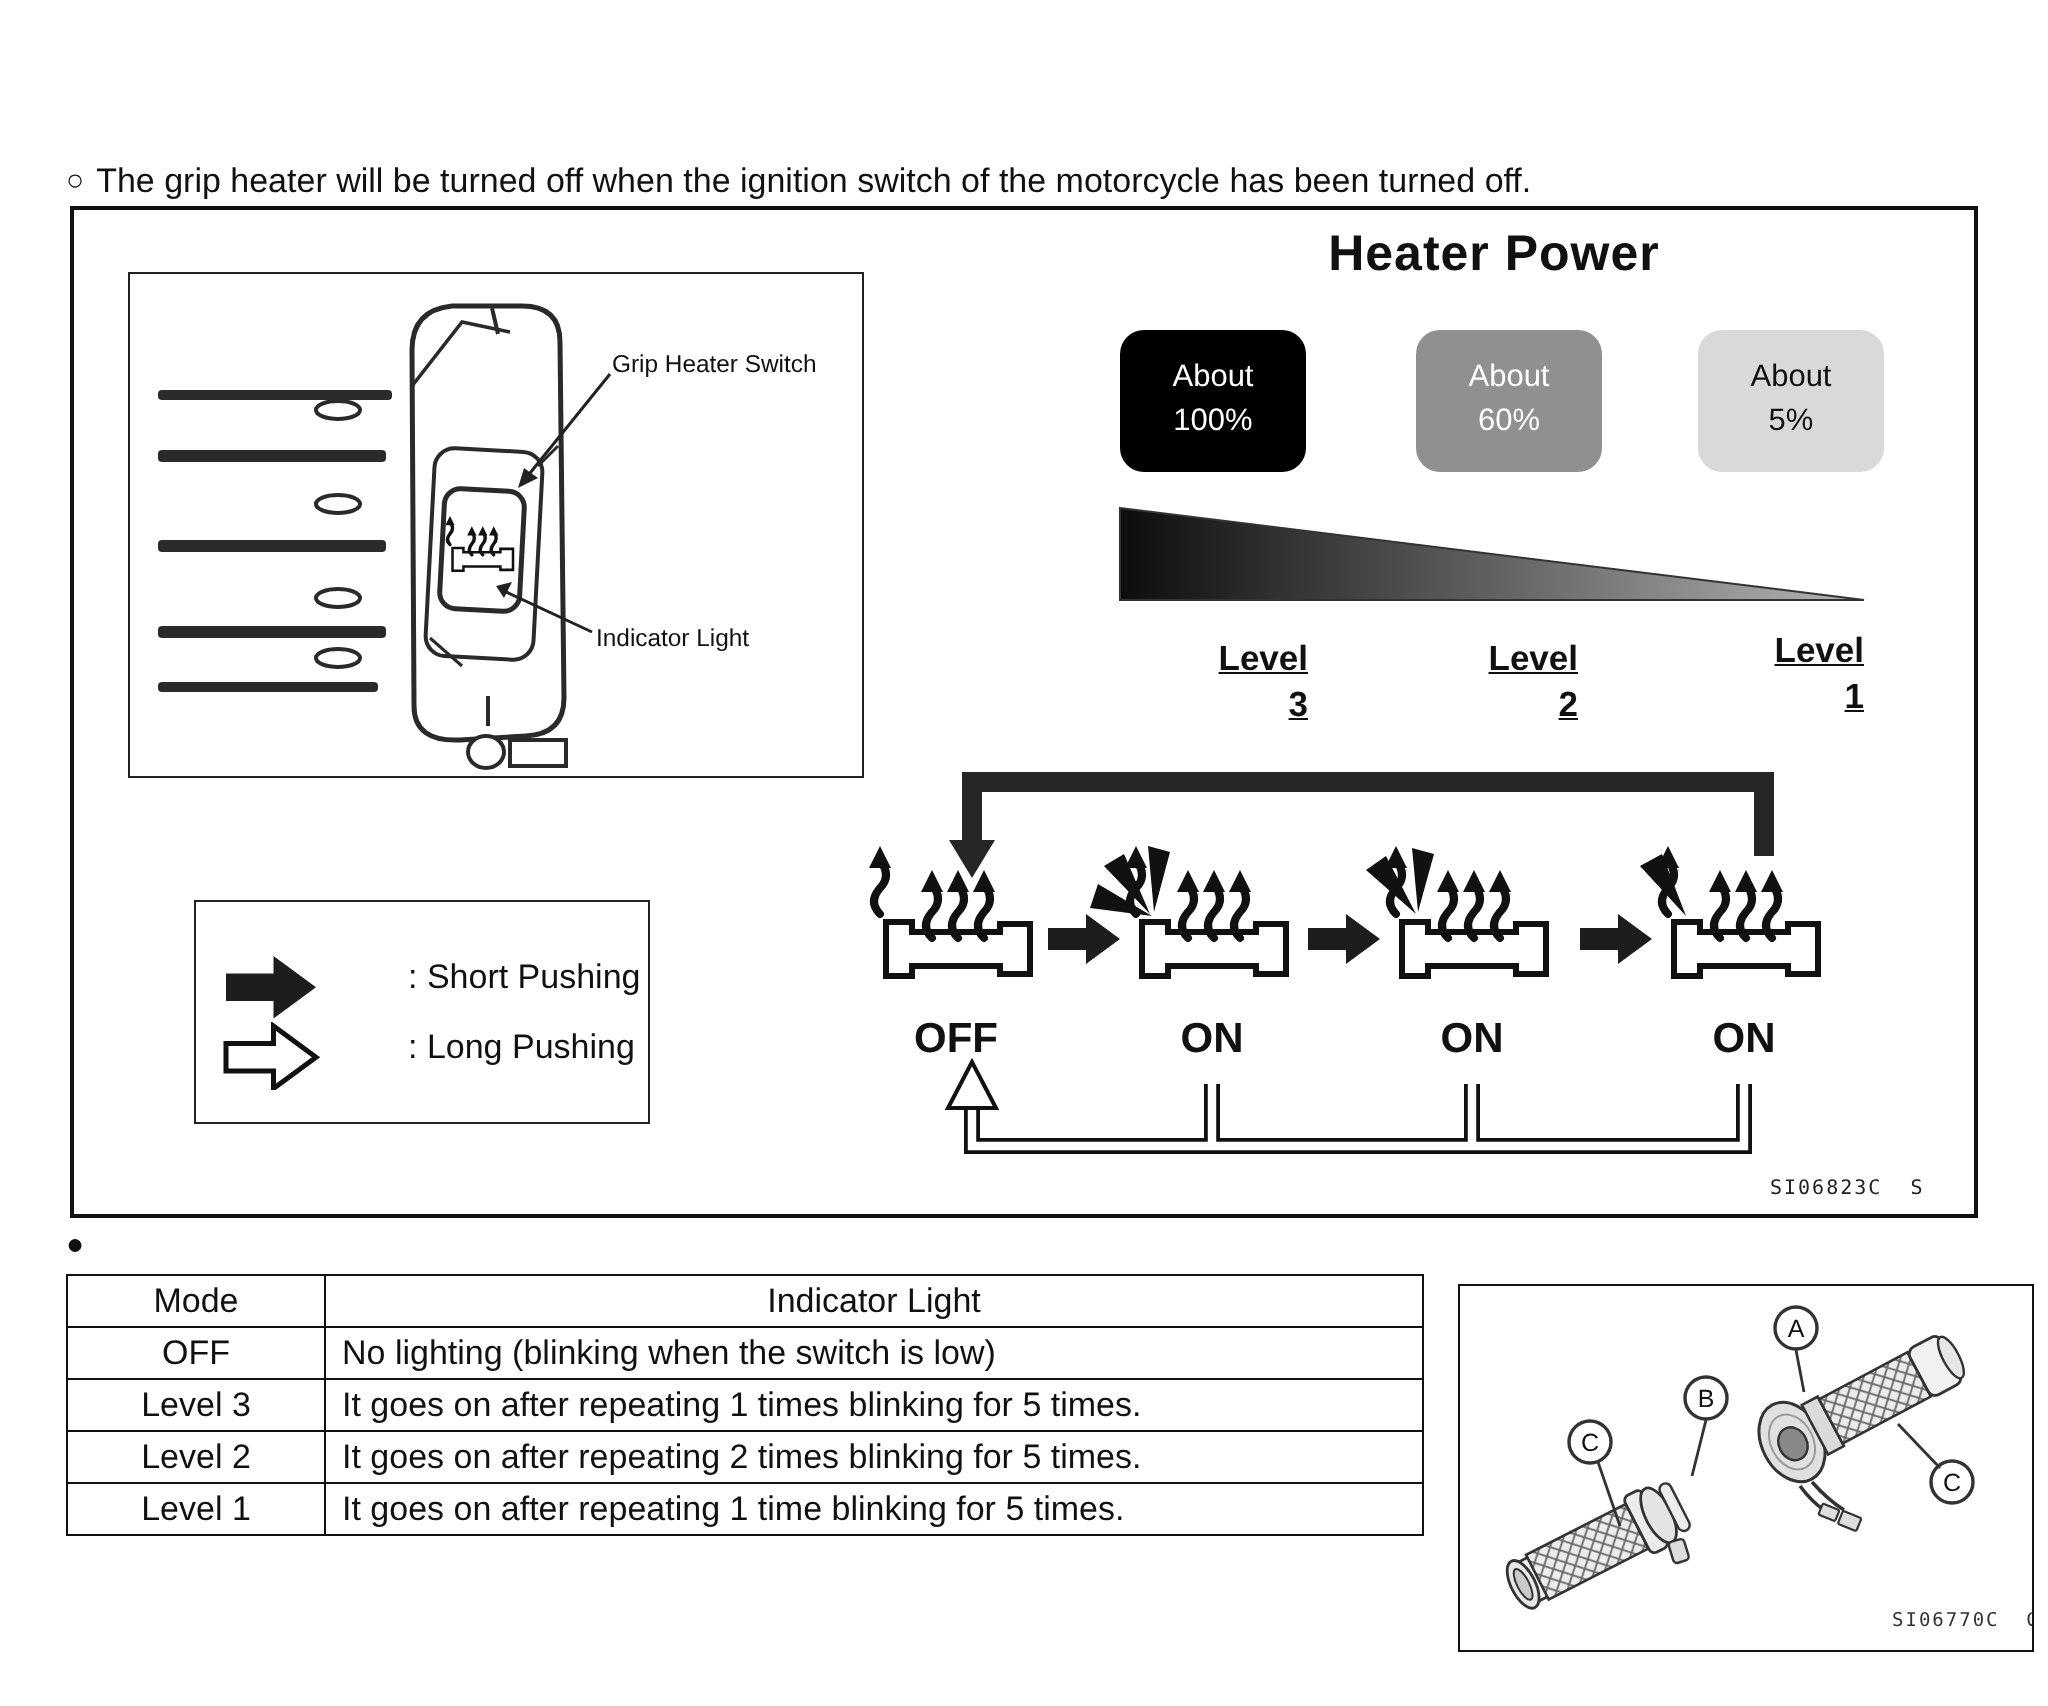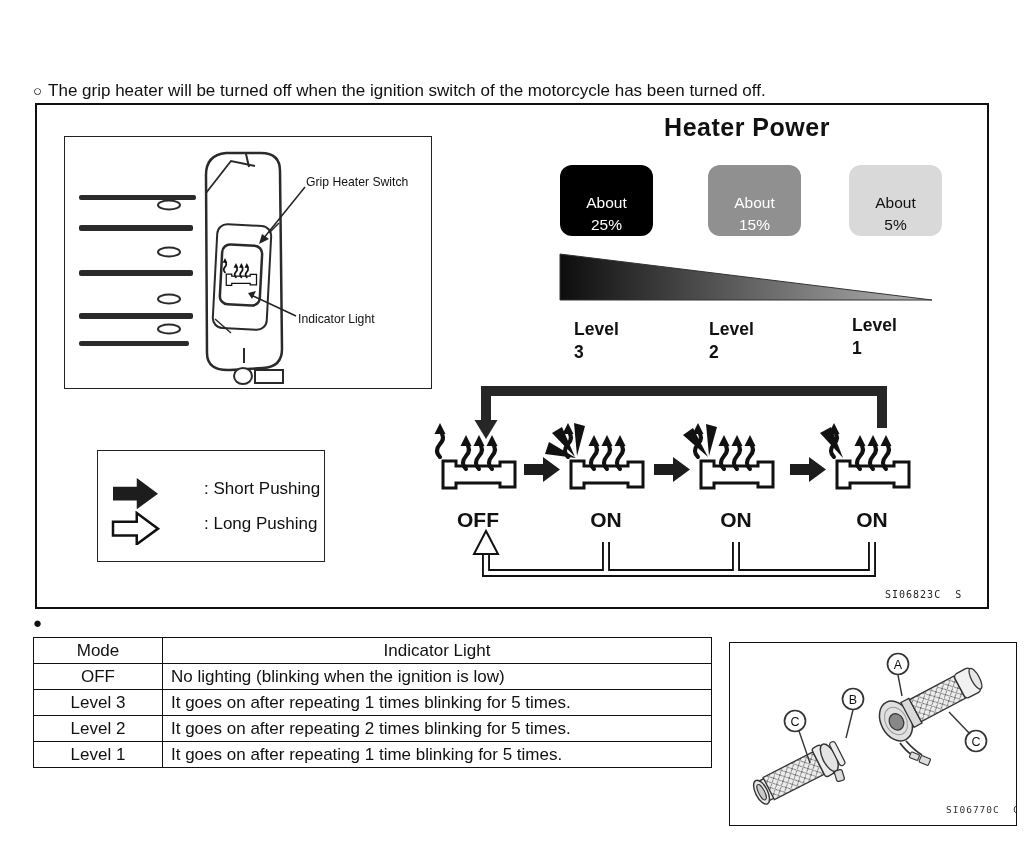--- a/index.html
+++ b/index.html
@@ -4,26 +4,26 @@
 <style>
   html,body{margin:0;padding:0;background:#fff;}
   .canvas{position:relative;width:1024px;height:853px;background:#ffffff;
           font-family:"Liberation Sans",sans-serif;color:#111;overflow:hidden;}
   .abs{position:absolute;}
   .intro-line{left:33px;top:81px;width:960px;font-size:17px;display:flex;align-items:flex-start;}
   .bullet{display:inline-block;margin-right:6px;font-size:15px;line-height:20px;}
   .main-figure{left:35px;top:103px;width:950px;height:502px;border:2px solid #111;background:#fff;}
   .switch-box{left:27px;top:31px;width:366px;height:251px;border:1.5px solid #222;}
   .hp-title{left:560px;top:8px;width:300px;text-align:center;font-size:25px;font-weight:bold;letter-spacing:.5px;}
-  .pwr-box{width:93px;height:71px;border-radius:12px;text-align:center;font-size:15.5px;line-height:22px;padding-top:27px;box-sizing:border-box;}
+  .pwr-box{width:93px;height:71px;border-radius:12px;text-align:center;font-size:15.5px;line-height:22px;padding-top:13px;box-sizing:border-box;}
   .pwr-1{left:523px;top:60px;background:#000000;color:#fff;}
   .pwr-2{left:671px;top:60px;background:#909090;color:#fff;}
   .pwr-3{left:812px;top:60px;background:#d9d9d9;color:#111;}
   .tri{left:521px;top:145px;}
-  .lvl{width:80px;text-align:left;font-size:17.5px;font-weight:bold;line-height:23px;top:213px;}
+  .lvl{width:80px;text-align:right;font-size:17.5px;font-weight:bold;line-height:23px;top:213px;text-decoration:underline;}
   .lvl-3{left:537px;} .lvl-2{left:672px;} .lvl-1{left:815px;top:209px;}
   .cycle{left:395px;top:265px;}
   .state{width:60px;text-align:center;font-size:21px;font-weight:bold;top:403px;}
   .st-0{left:411px;} .st-1{left:539px;} .st-2{left:669px;} .st-3{left:805px;}
   .fig-code{font-family:"DejaVu Sans Mono",monospace;font-size:10px;color:#222;letter-spacing:1px;white-space:pre;}
   .code-1{left:848px;top:484px;}
   .legend-box{left:60px;top:345px;width:226px;height:110px;border:1.5px solid #222;}
   .legend-arrow{left:13px;}
   .legend-text{left:67px;font-size:17px;margin-left:39px;}
   .check-line{left:33px;top:613px;width:980px;font-size:17px;display:flex;align-items:flex-start;}
@@ -117,25 +117,25 @@
         </g>
         <polygon points="194,107 197,97 204,102" fill="#222"></polygon>
         <polygon points="183,156 191,154 187,162" fill="#222"></polygon>
         <text class="callout" x="241" y="49">Grip Heater Switch</text>
         <text class="callout" x="233" y="186">Indicator Light</text>
       </svg>
     </div>
 
     <div class="abs pwr-box pwr-1">
       <div>About</div>
-      <div>25%</div>
+      <div>100%</div>
     </div>
     <div class="abs pwr-box pwr-2">
       <div>About</div>
-      <div>15%</div>
+      <div>60%</div>
     </div>
     <div class="abs pwr-box pwr-3">
       <div>About</div>
       <div>5%</div>
     </div>
 
     <svg class="abs tri" width="378" height="56" viewBox="0 0 378 56">
       <defs>
         <linearGradient id="wedgeGrad" x1="0" y1="0" x2="1" y2="0">
           <stop offset="0" stop-color="#0d0d0d"></stop>
@@ -205,21 +205,21 @@
   </div>
 
   <table class="modes">
     <tbody>
         <tr>
       <th class="c-mode">Mode</th>
       <th class="c-desc">Indicator Light</th>
     </tr>
     <tr>
       <td class="c-mode">OFF</td>
-      <td class="c-desc">No lighting (blinking when the ignition is low)</td>
+      <td class="c-desc">No lighting (blinking when the switch is low)</td>
     </tr>
     <tr>
       <td class="c-mode">Level 3</td>
       <td class="c-desc">It goes on after repeating 1 times blinking for 5 times.</td>
     </tr>
     <tr>
       <td class="c-mode">Level 2</td>
       <td class="c-desc">It goes on after repeating 2 times blinking for 5 times.</td>
     </tr>
     <tr>

